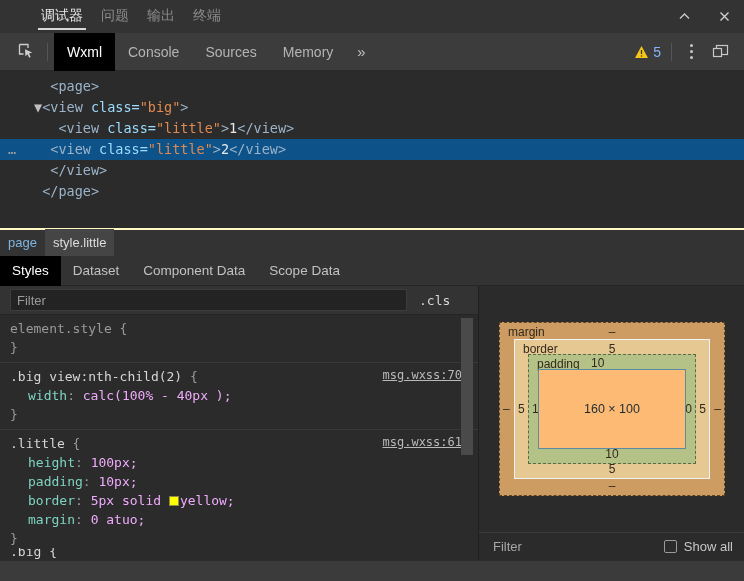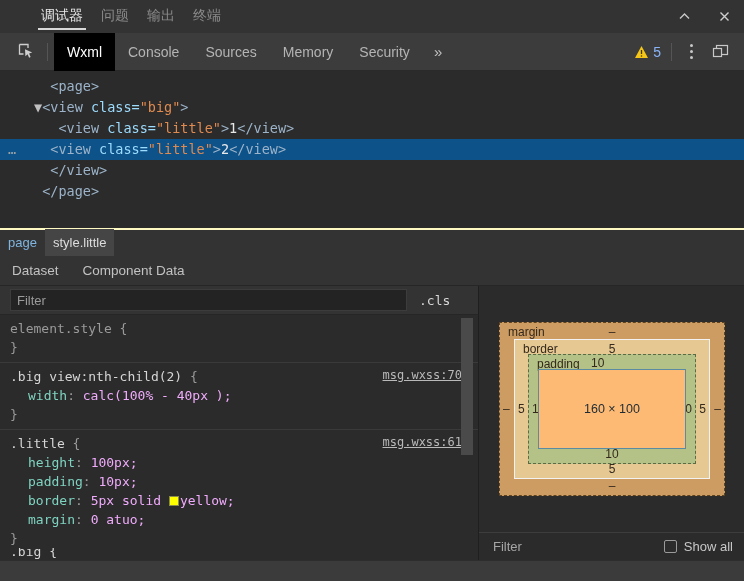--- a/index.html
+++ b/index.html
@@ -262,21 +262,20 @@
         <path d="M1.5 1.5 V11 H5.5" fill="none" stroke="#cfcfcf" stroke-width="1.3"></path>
         <path d="M7 6.2 L14.2 9.4 L11.1 10.5 L12.6 14 L11.1 14.7 L9.6 11.2 L7.4 13.3 Z" fill="#cfcfcf"></path>
       </svg>
     </div>
     <div class="vsep"></div>
     <div class="dtabs">
       <div class="dtab active">Wxml</div>
       <div class="dtab">Console</div>
       <div class="dtab">Sources</div>
       <div class="dtab">Memory</div>
-      <div class="dtab">Security</div>
       <div class="dtab more">»</div>
     </div>
     <div class="dtbar-spacer"></div>
     <div class="warnbox">
       <svg width="15" height="14" viewBox="0 0 15 14">
         <path d="M7.5 1 L14 13 L1 13 Z" fill="#f5c518"></path>
         <path d="M7.5 5 V9" stroke="#3b3b00" stroke-width="1.3"></path>
         <circle cx="7.5" cy="11" r="0.8" fill="#3b3b00"></circle>
       </svg>
       <span class="warn-count">5</span>
@@ -303,22 +302,24 @@
     <div class="trow"><span class="gutter"></span><span class="tg">  &lt;/view&gt;</span></div>
     <div class="trow"><span class="gutter"></span><span class="tg"> &lt;/page&gt;</span></div>
   </div>
 
   <div class="crumbbar">
     <div class="crumb">page</div>
     <div class="crumb active">style.little</div>
   </div>
 
   <div class="stabbar">
+    <div class="stab active">Styles</div>
     <div class="stab">Dataset</div>
     <div class="stab">Component Data</div>
+    <div class="stab">Scope Data</div>
   </div>
 
   <div class="filterrow">
     <input class="filter-input" type="text" placeholder="Filter" style="">
     <div class="cls-btn">.cls</div>
   </div>
 
   <div class="stylepane">
 
     <div class="rule">

